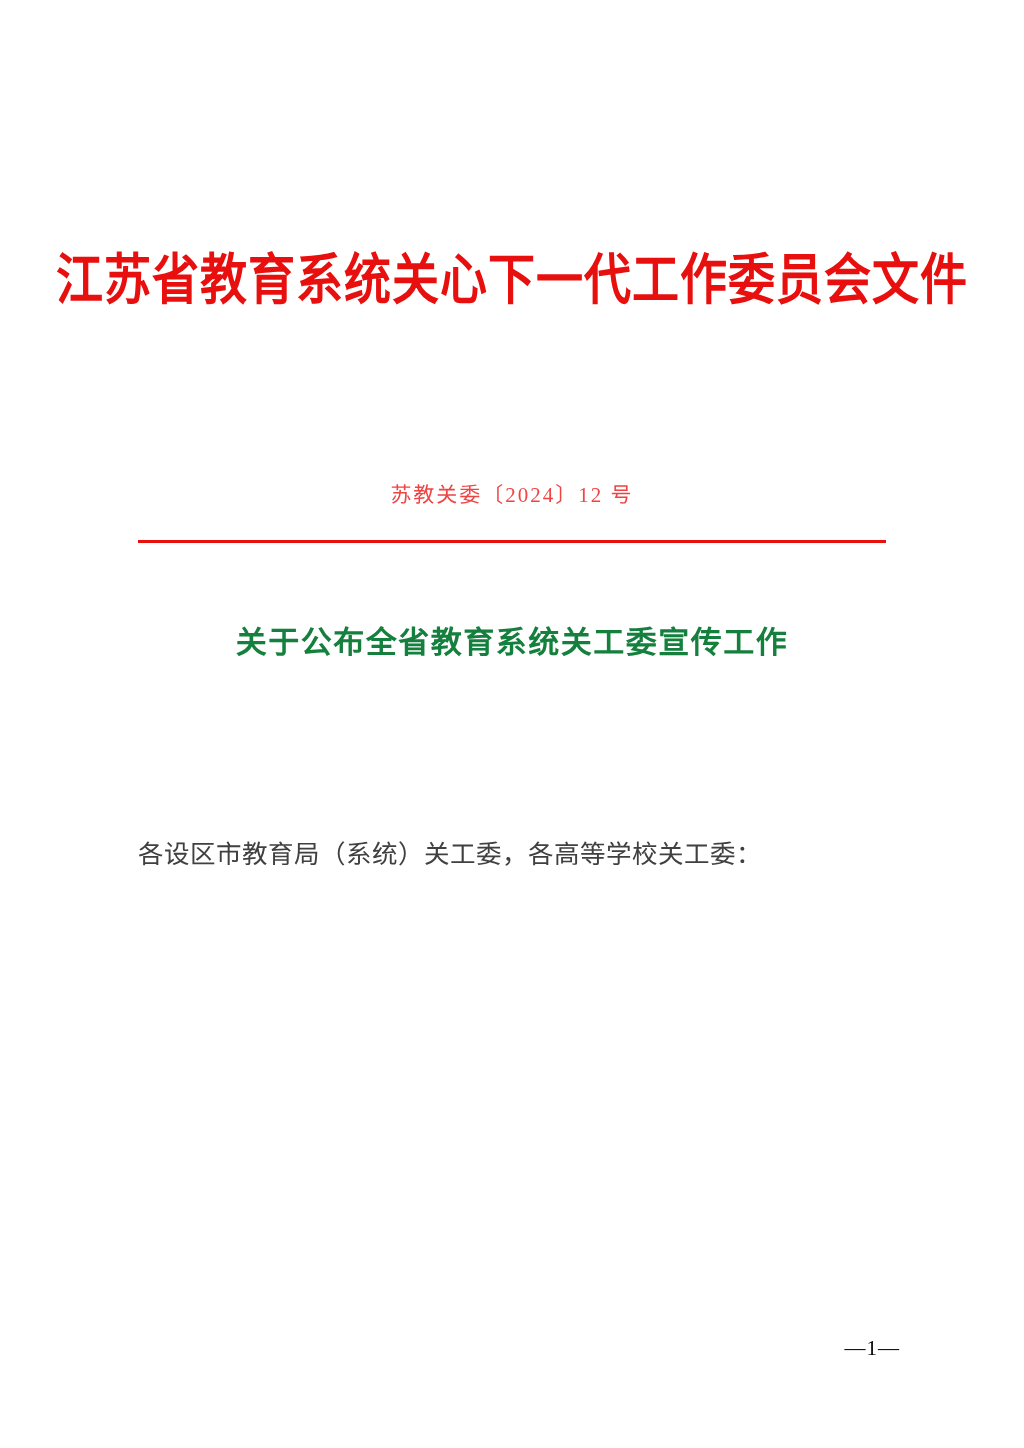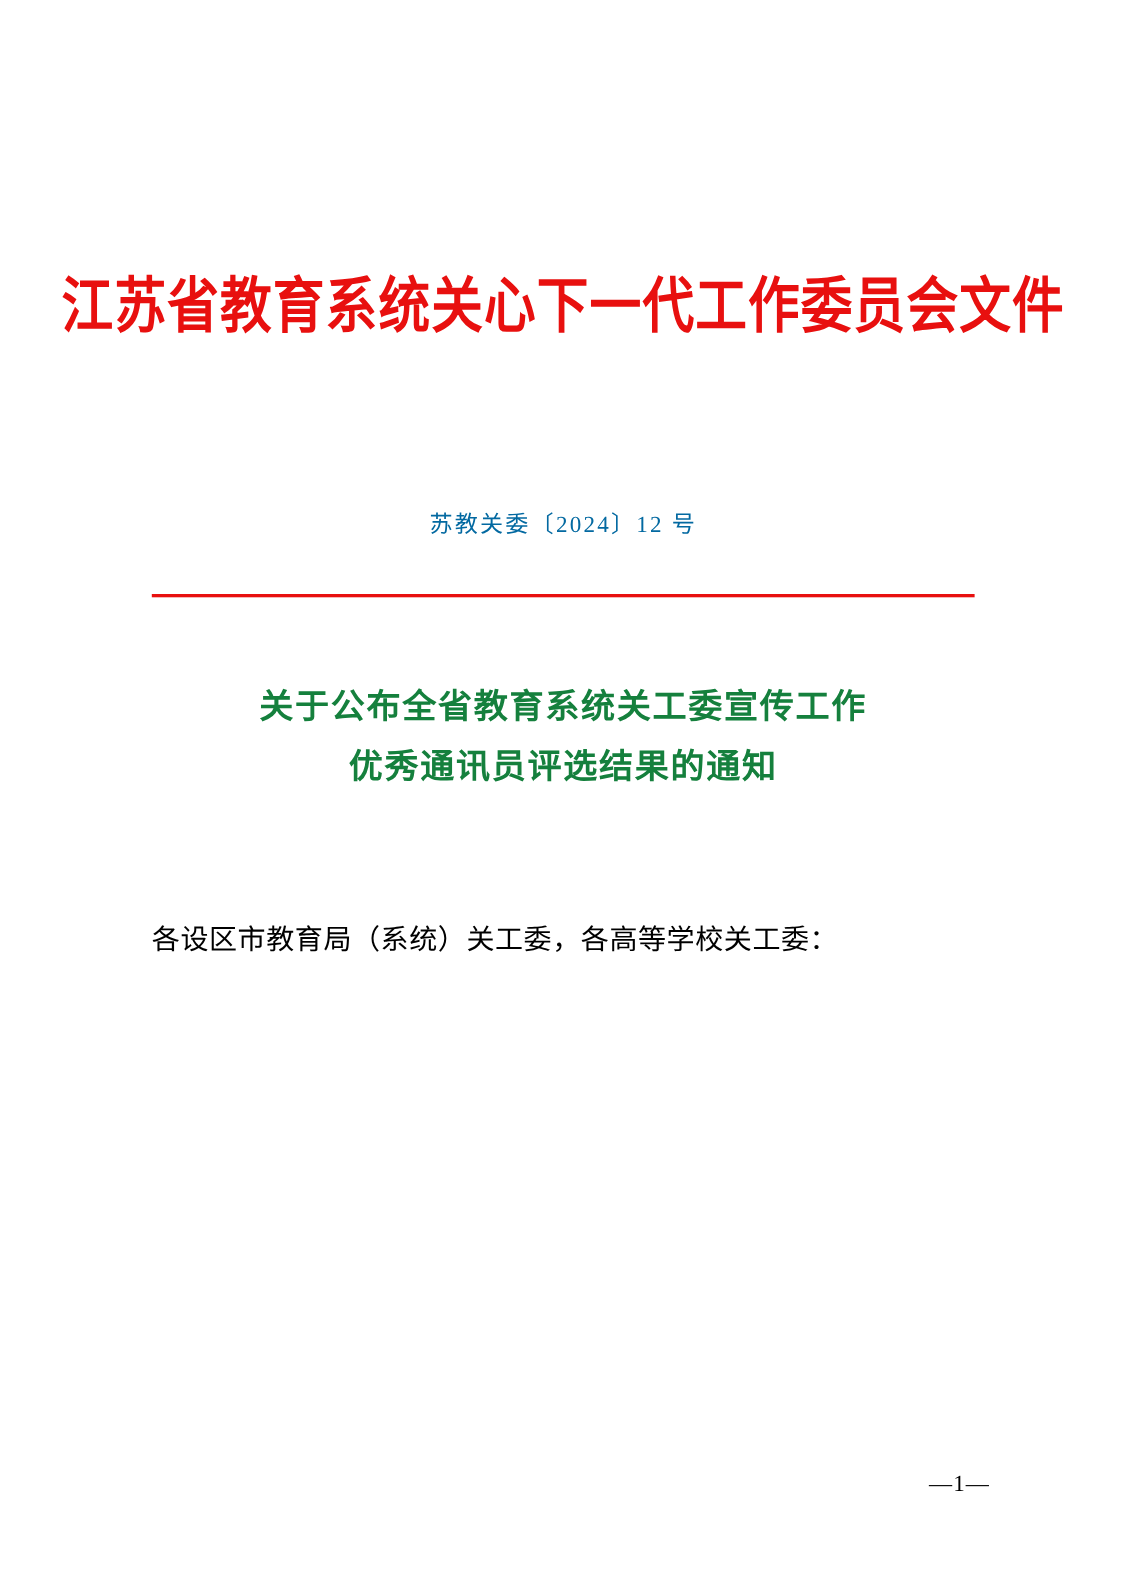--- a/index.html
+++ b/index.html
@@ -43,26 +43,26 @@
     line-height: 1.15;
     white-space: nowrap;
     transform: scaleY(1.18);
     transform-origin: center top;
   }
 
   
   .doc-number {
     position: absolute;
     left: 0;
-    top: 460px;
+    top: 478px;
     width: 1024px;
     text-align: center;
     font-size: 21px;
     letter-spacing: 2px;
-    color: #0369a1;
+    color: #ef4444;
   }
 
   
   .red-rule {
     position: absolute;
     left: 138px;
     top: 540px;
     width: 748px;
     height: 3px;
     background: #e8100f;
@@ -89,21 +89,21 @@
   .body-block {
     position: absolute;
     left: 138px;
     top: 830px;
     width: 762px;
     font-size: 25.5px;
     line-height: 49px;
     letter-spacing: 0.5px;
     text-align: justify;
     text-justify: inter-ideograph;
-    color: #000000;
+    color: #404040;
   }
   .salutation {
     margin: 0 0 0 0;
     text-indent: 0;
   }
   .para {
     margin: 0;
     text-indent: 2em;
   }
 
@@ -125,21 +125,20 @@
   <div class="masthead">
     <span class="masthead-title">江苏省教育系统关心下一代工作委员会文件</span>
   </div>
 
   <div class="doc-number">苏教关委〔2024〕12 号</div>
 
   <div class="red-rule"></div>
 
   <div class="main-title">
     <span class="line">关于公布全省教育系统关工委宣传工作</span>
-    <span class="line">优秀通讯员评选结果的通知</span>
   </div>
 
   <div class="body-block">
     <p class="salutation">各设区市教育局（系统）关工委，各高等学校关工委：</p>
   </div>
 
   <div class="page-number">—1—</div>
 
 </div>
 

